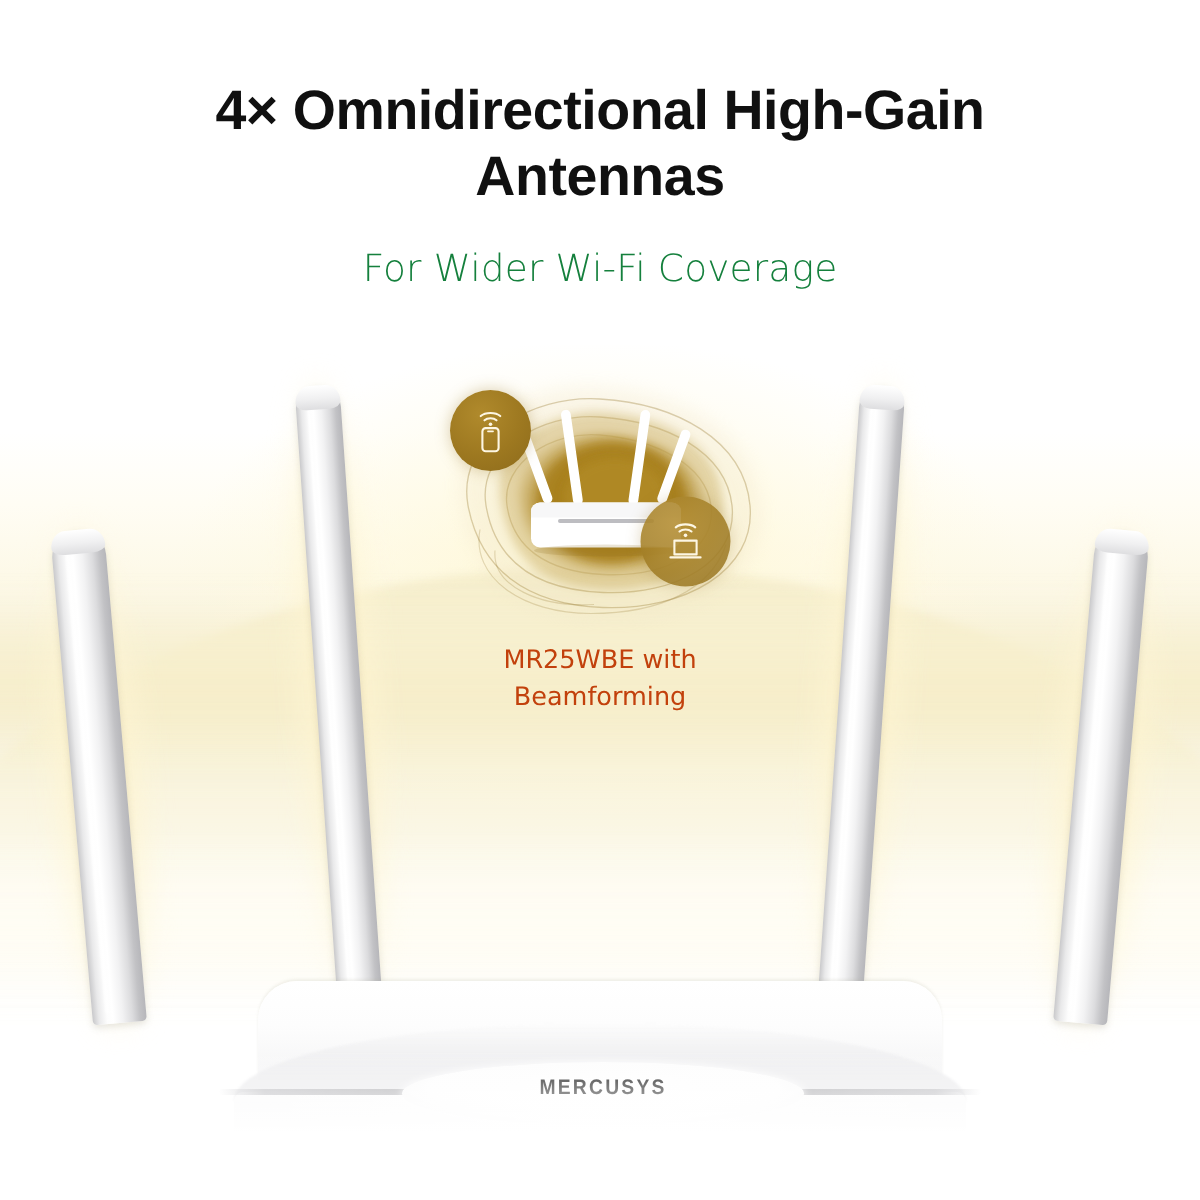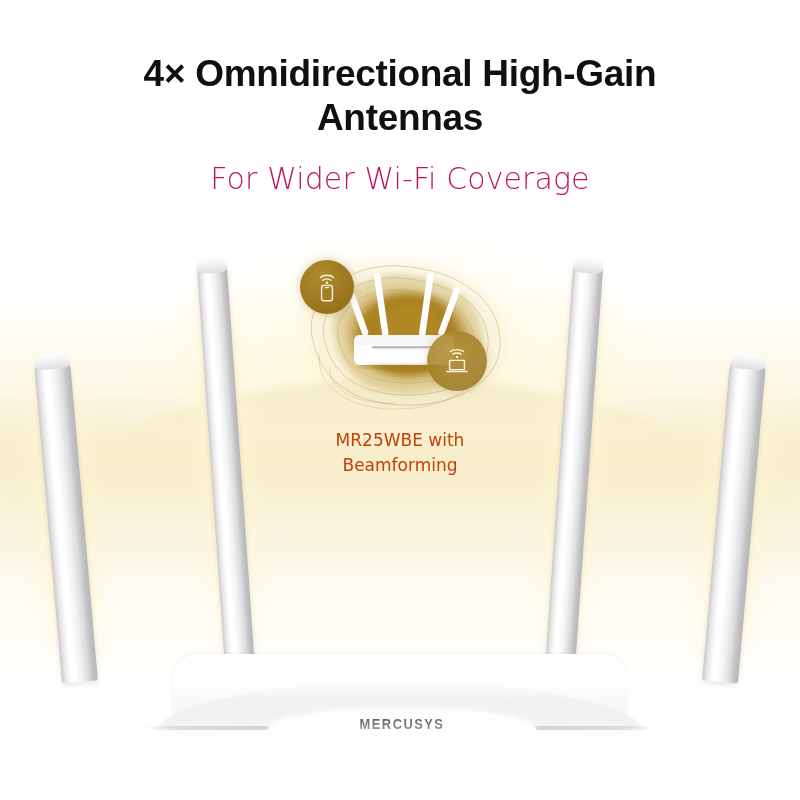--- a/index.html
+++ b/index.html
@@ -90,24 +90,24 @@
     font-weight: 700;
     color: #101010;
     letter-spacing: -0.3px;
     font-family: "Liberation Sans", sans-serif;
     padding: 0 90px;
     box-sizing: border-box;
   }
   .subhead {
     margin: 0;
     padding-top: 24px;
-    font-size: 30px;
+    font-size: 25px;
     line-height: 30px;
     font-weight: 300;
-    color: #be185d;
+    color: #15803d;
     letter-spacing: 0.1px;
     font-family: "DejaVu Sans", sans-serif;
   }
 
   
   .beam-wrap {
     position: absolute;
     left: 268px;
     top: 243px;
     width: 264px;

